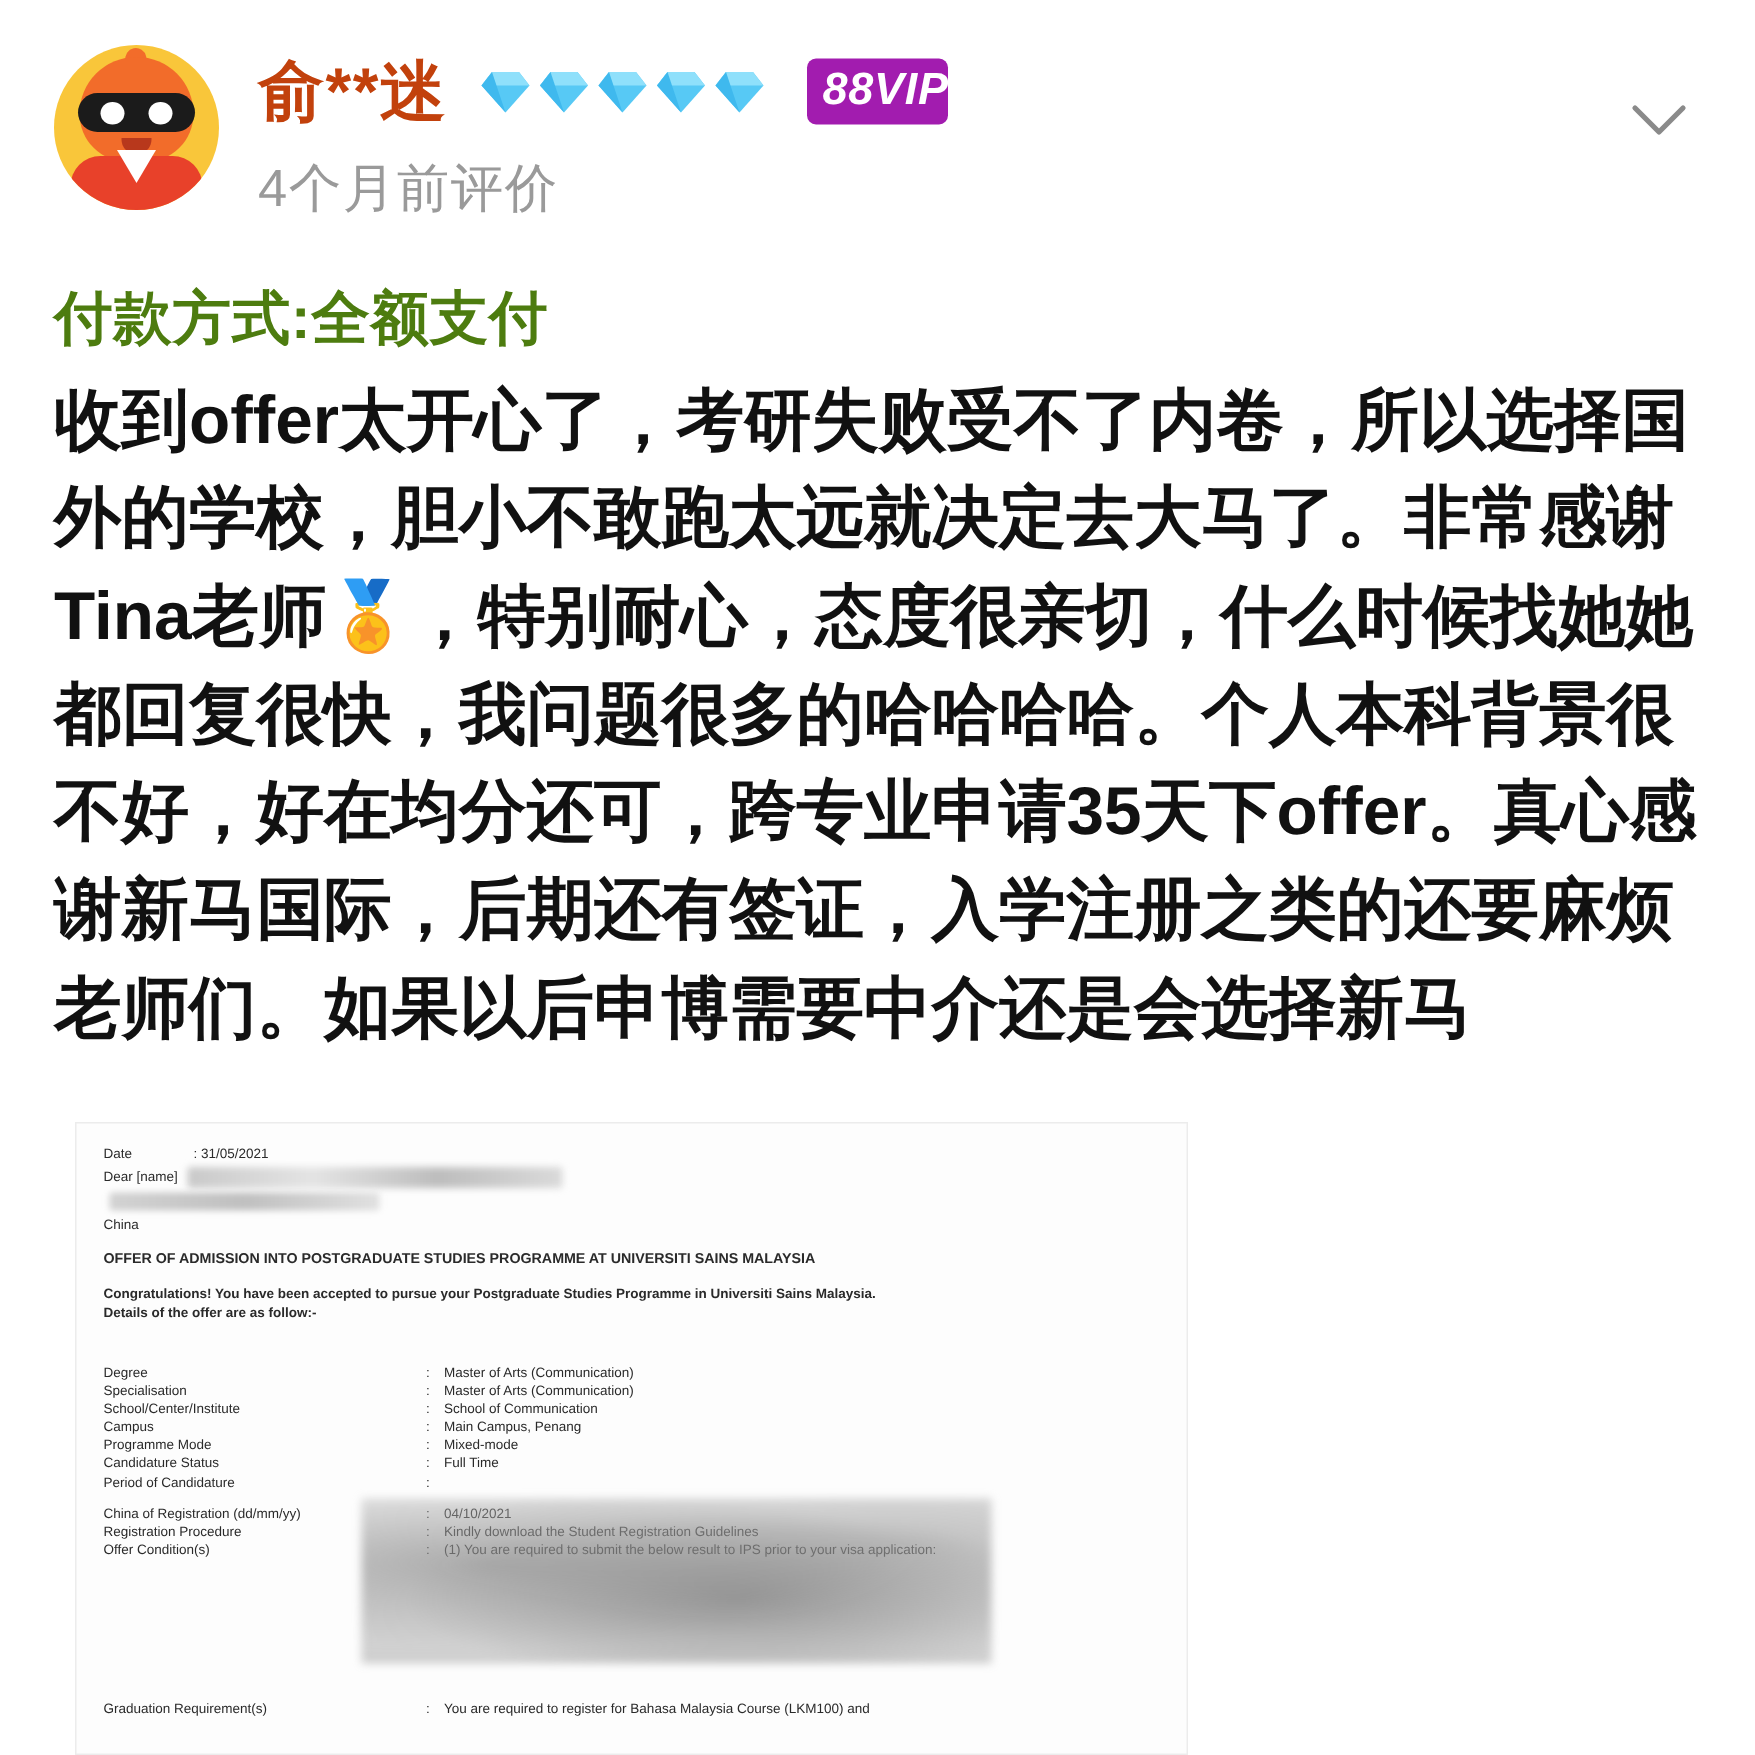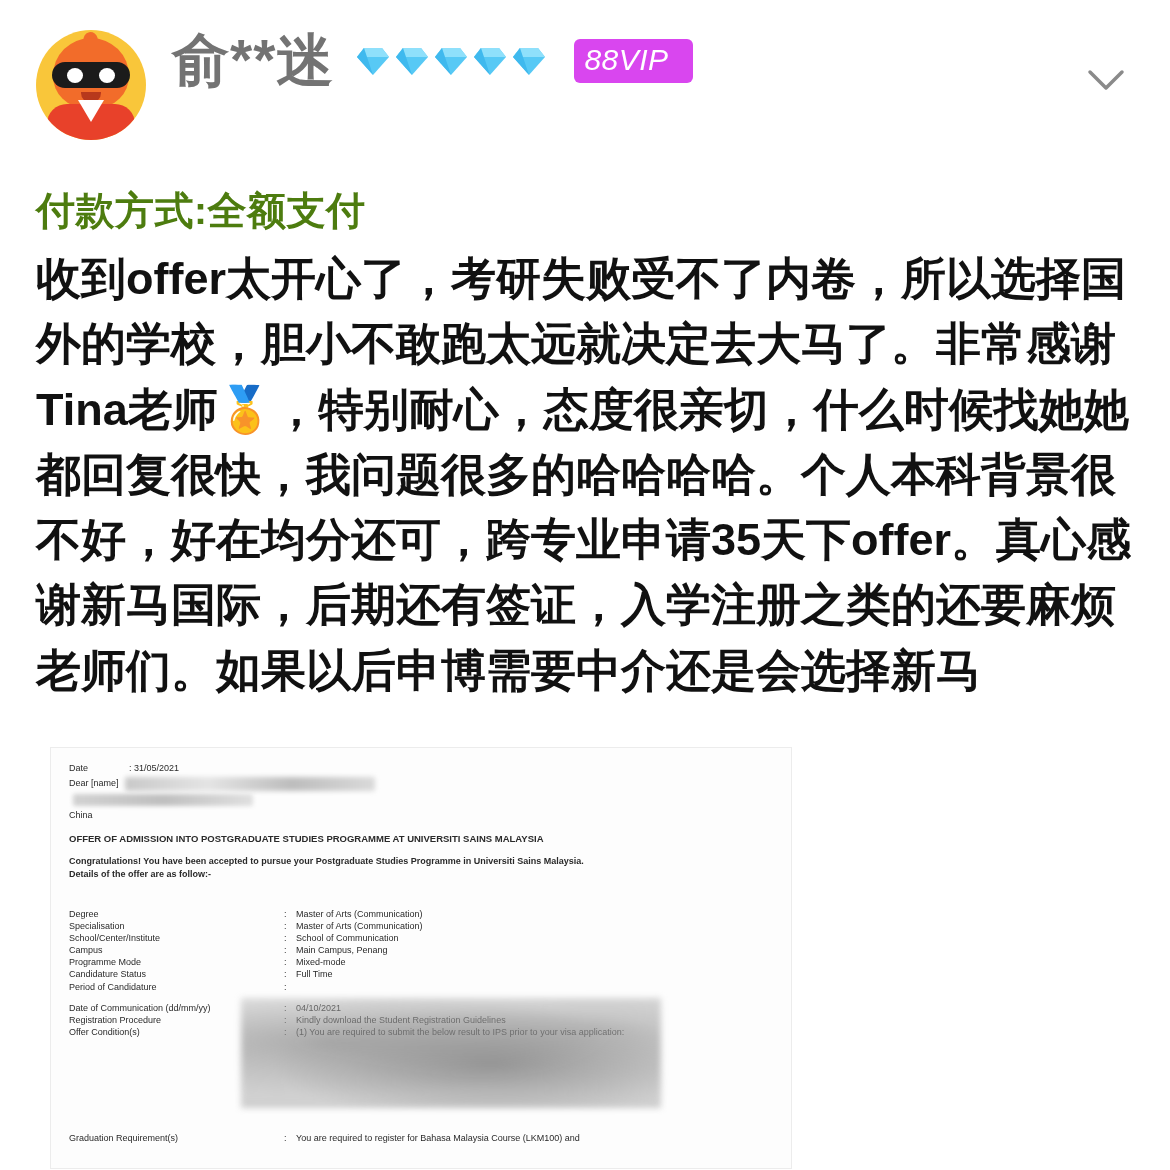--- a/index.html
+++ b/index.html
@@ -115,46 +115,46 @@
     flex: 1 1 auto;
     min-width: 0;
   }
   .name-row {
     display: flex;
     align-items: center;
     gap: 14px;
     height: 54px;
   }
   .username {
-    font-size: 57px;
+    font-size: 44px;
     font-weight: bold;
-    color: #737373;
+    color: #c2410c;
     letter-spacing: 1px;
     white-space: nowrap;
   }
   .diamonds {
     display: flex;
     align-items: center;
     gap: 5px;
     margin-left: 8px;
   }
   .diamond {
     width: 34px;
     height: 30px;
     display: block;
   }
   .vip-badge {
     margin-left: 14px;
-    background: #d946ef;
+    background: #a21caf;
     color: #ffffff;
     font-size: 30px;
-    font-weight: normal;
+    font-weight: bold;
     font-style: italic;
     border-radius: 6px;
-    padding: 2px 24px 4px 10px;
+    padding: 2px 0 4px 10px;
     line-height: 38px;
     letter-spacing: 0.5px;
     white-space: nowrap;
   }
   .time-text {
     margin-top: 14px;
     font-size: 35px;
     color: #9a9a9a;
     letter-spacing: 1px;
   }
@@ -311,20 +311,21 @@
             </svg>
           <svg class="diamond" viewBox="0 0 34 30">
               <polygon points="8,2 26,2 33,11 17,29 1,11" fill="#57c9f5"></polygon>
               <polygon points="8,2 26,2 33,11 1,11" fill="#8fe0fb"></polygon>
               <polygon points="1,11 17,29 8,2" fill="#3fb9ee"></polygon>
             </svg>
         </span>
 
         <span class="vip-badge">88VIP</span>
       </div>
+      <div class="time-text">4个月前评价</div>
     </div>
 
     <svg class="chevron" viewBox="0 0 52 52">
       <polyline points="10,18 26,34 42,18" fill="none" stroke="#8a8a8a" stroke-width="3.5" stroke-linecap="round" stroke-linejoin="round"></polyline>
     </svg>
   </div>
 
   <div class="pay-line">付款方式:全额支付</div>
 
   <div class="review-body">收到offer太开心了，考研失败受不了内卷，所以选择国外的学校，胆小不敢跑太远就决定去大马了。非常感谢Tina老师🏅，特别耐心，态度很亲切，什么时候找她她都回复很快，我问题很多的哈哈哈哈。个人本科背景很不好，好在均分还可，跨专业申请35天下offer。真心感谢新马国际，后期还有签证，入学注册之类的还要麻烦老师们。如果以后申博需要中介还是会选择新马</div>
@@ -386,21 +387,21 @@
             <span class="val">Full Time</span>
         </div>
         <div class="row">
           <span class="lbl">Period of Candidature</span>
             <span class="colon">:</span>
         </div>
 
         <div class="gap"></div>
 
         <div class="row">
-          <span class="lbl">Date of Communication (dd/mm/yy)</span>
+          <span class="lbl">China of Registration (dd/mm/yy)</span>
             <span class="colon">:</span>
             <span class="val">04/10/2021</span>
         </div>
         <div class="row">
           <span class="lbl">Registration Procedure</span>
             <span class="colon">:</span>
             <span class="val">Kindly download the Student Registration Guidelines</span>
         </div>
         <div class="row">
           <span class="lbl">Offer Condition(s)</span>

